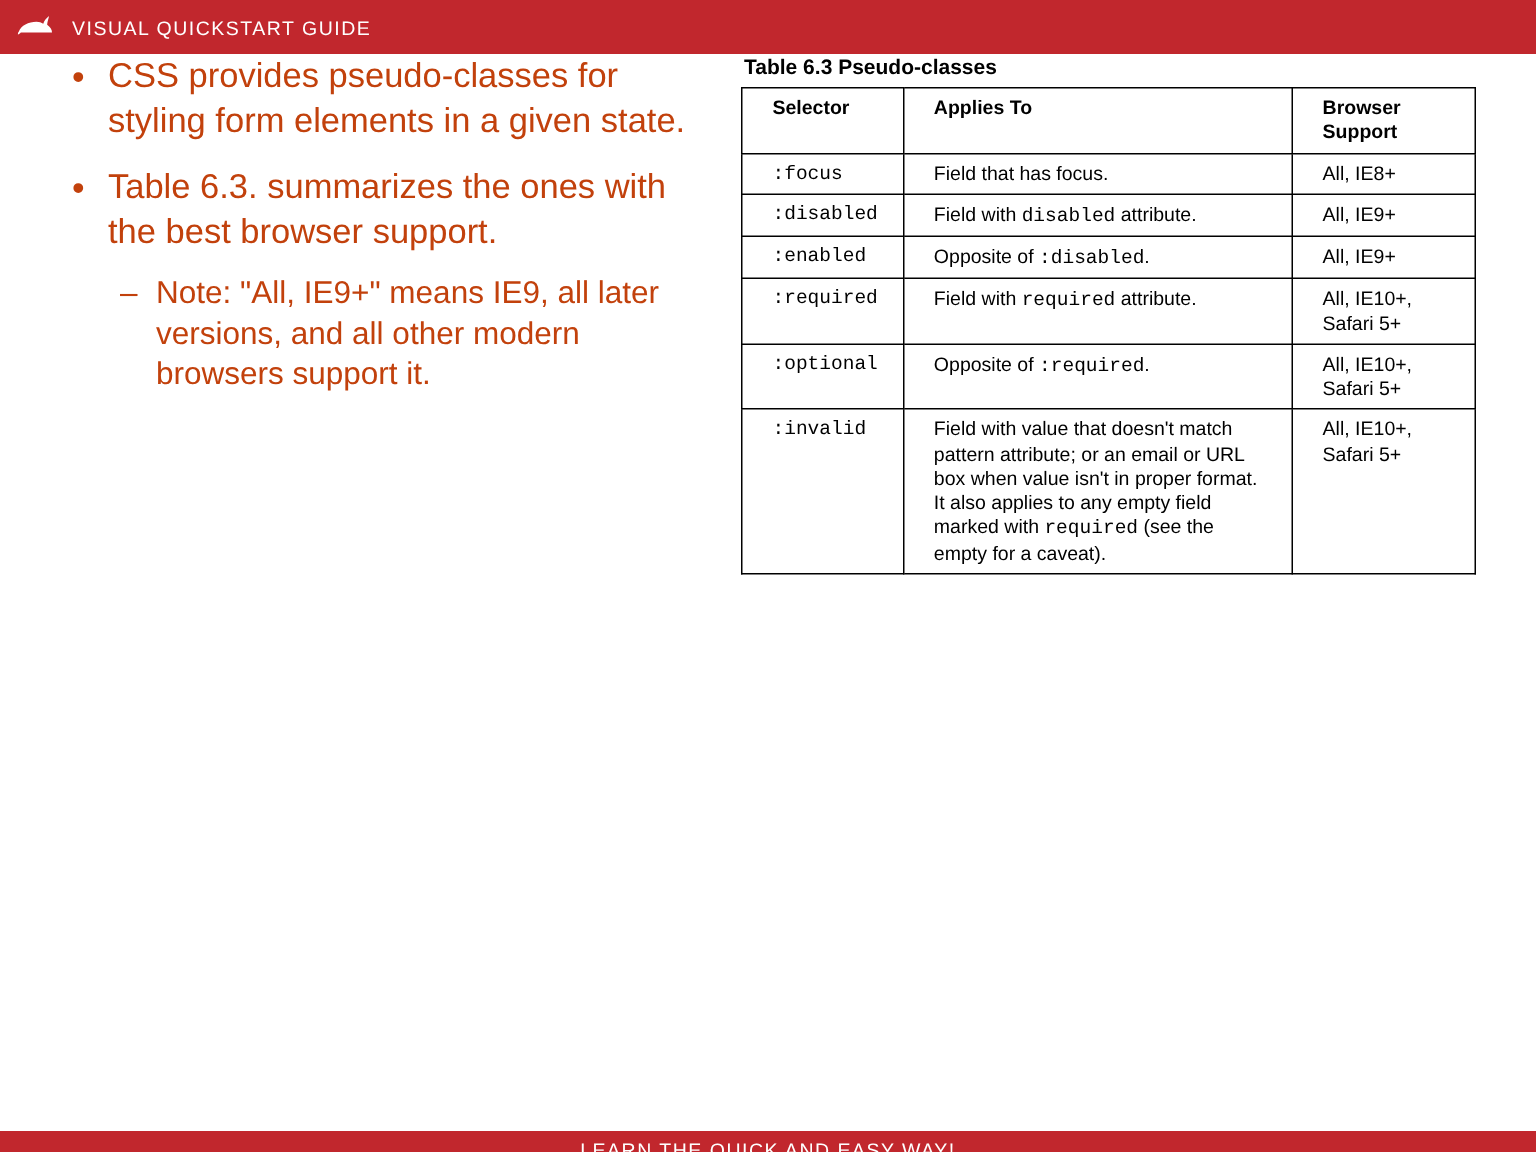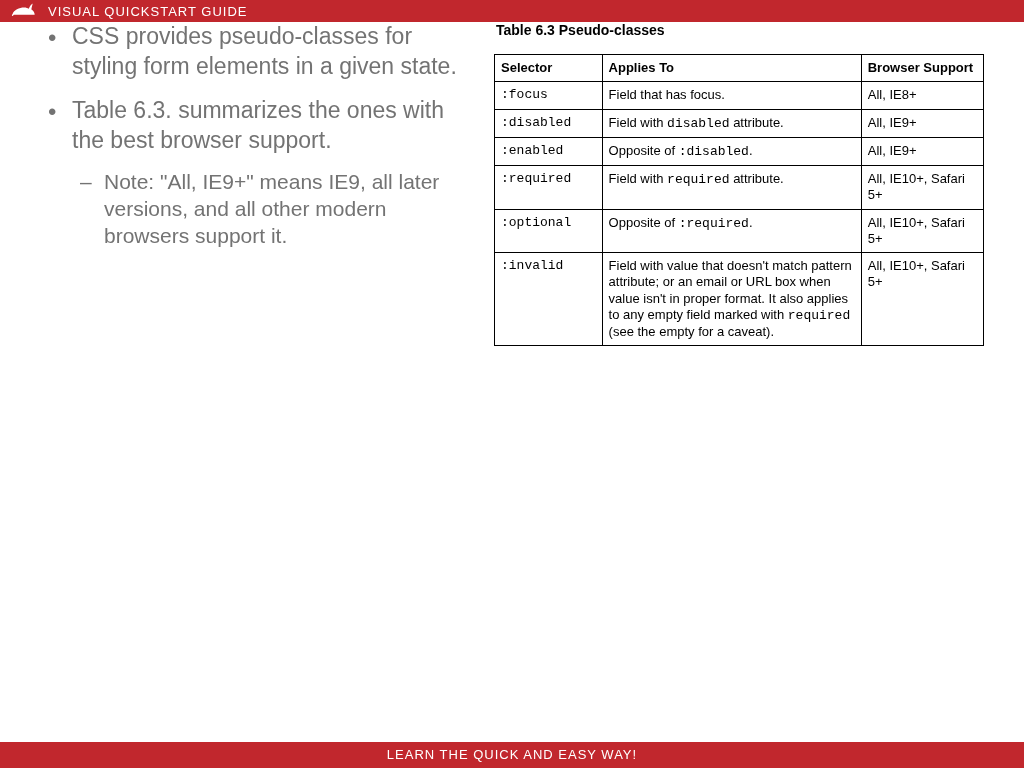--- a/index.html
+++ b/index.html
@@ -6,21 +6,21 @@
   body {
     width: 1024px;
     height: 768px;
     font-family: Arial, Helvetica, sans-serif;
     background: #fff;
     position: relative;
     overflow: hidden;
   }
   .topbar {
     background: #c1272d;
-    height: 22px;
+    height: 36px;
     display: flex;
     align-items: center;
     padding-left: 10px;
     color: #fff;
     font-size: 13px;
     letter-spacing: 1px;
     font-weight: 300;
   }
   .rabbit-icon {
     width: 26px;
@@ -41,21 +41,21 @@
     color: #000;
   }
   .cols {
     display: flex;
     gap: 24px;
     align-items: flex-start;
   }
   .left {
     flex: 0 0 430px;
     font-size: 23px;
-    color: #737373;
+    color: #c2410c;
     line-height: 1.3;
   }
   .left ul {
     list-style: none;
     padding-left: 26px;
   }
   .left > ul > li {
     position: relative;
     margin-bottom: 14px;
     padding-left: 6px;
@@ -82,49 +82,49 @@
     left: -20px;
     top: 0;
   }
   .right {
     flex: 1;
     font-size: 13px;
   }
   .table-caption {
     font-weight: bold;
     font-size: 14px;
-    margin-bottom: 16px;
+    margin-bottom: 6px;
     margin-left: 2px;
   }
   table {
     border-collapse: collapse;
     width: 100%;
     table-layout: fixed;
   }
   table th, table td {
     border: 1px solid #000;
-    padding: 5px 6px;
+    padding: 5px 20px;
     text-align: left;
     vertical-align: top;
     font-size: 13px;
     line-height: 1.25;
   }
   table th {
     font-weight: bold;
   }
   col.c1 { width: 22%; }
   col.c2 { width: 53%; }
   col.c3 { width: 25%; }
   .mono { font-family: "Courier New", monospace; font-size: 13px; }
   .botbar {
     position: absolute;
     bottom: 0;
     left: 0;
     right: 0;
-    height: 26px;
+    height: 14px;
     background: #c1272d;
     color: #fff;
     text-align: center;
     font-size: 13px;
     line-height: 26px;
     letter-spacing: 1px;
     font-weight: 300;
   }
   .bold { font-weight: normal; }
 </style>

